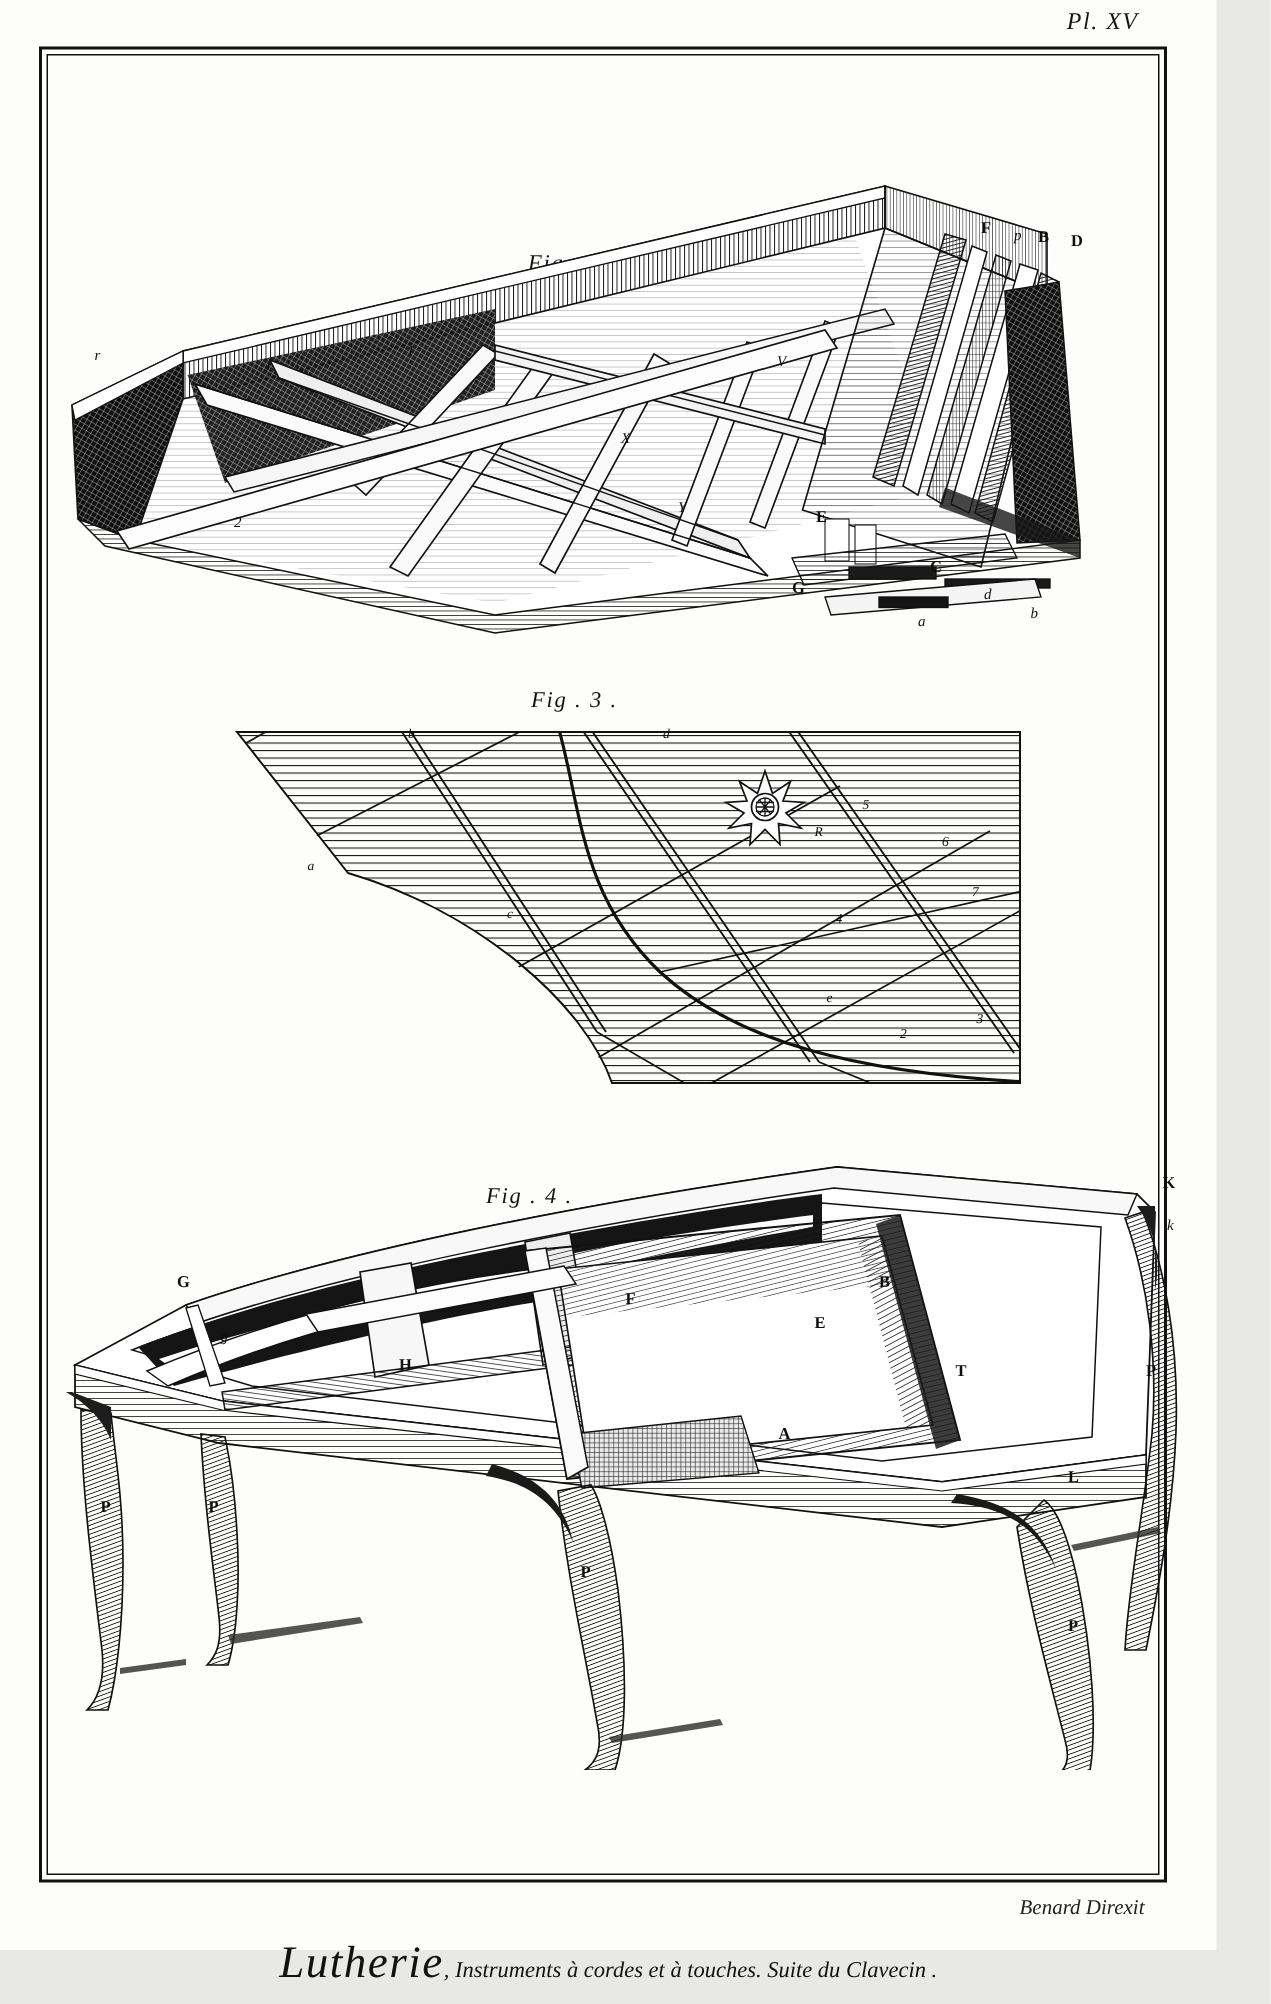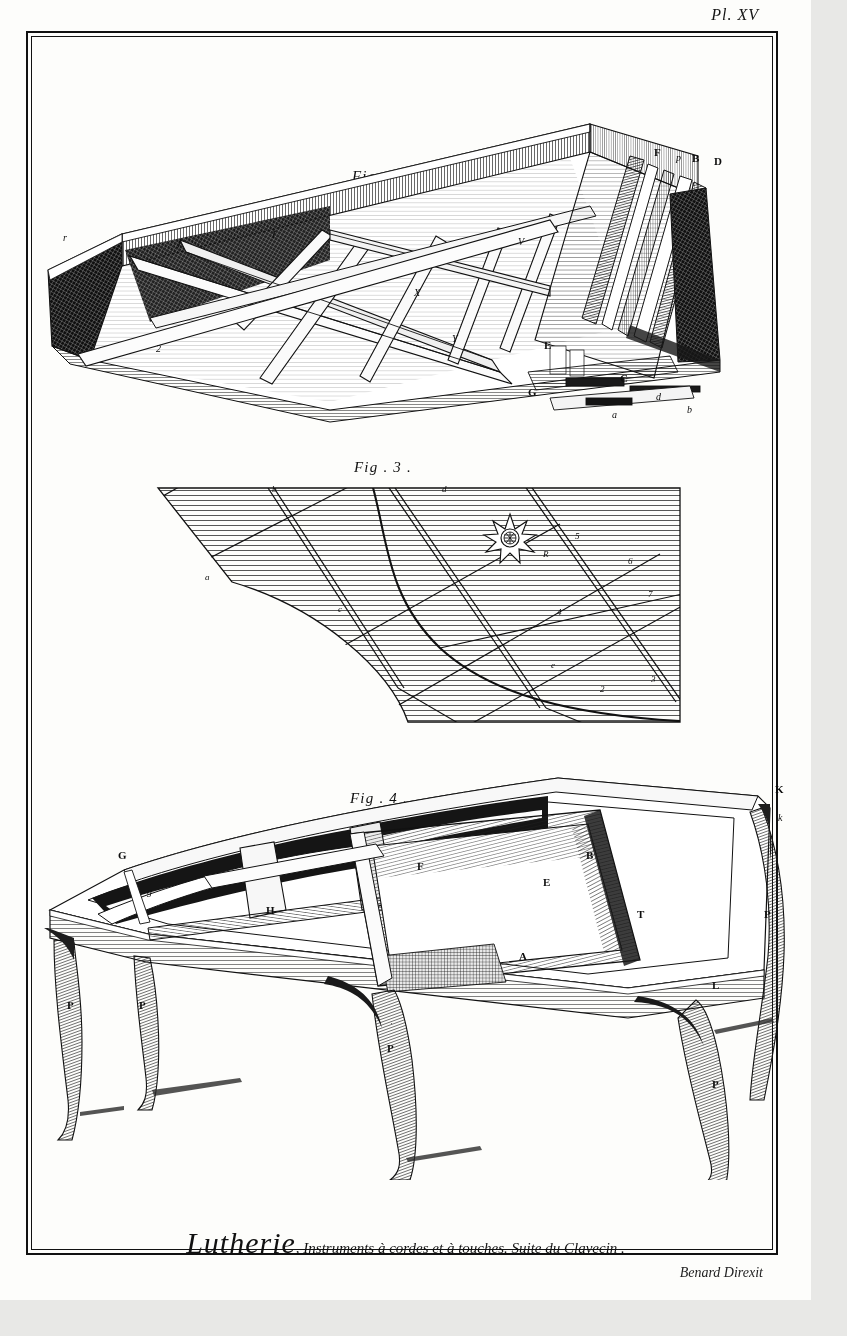--- a/index.html
+++ b/index.html
@@ -35,21 +35,21 @@
     letter-spacing:1.2px;
   }
   .lbl{
     position:absolute;font-family:"Liberation Serif",serif;
     font-size:11px;color:#0d0d0d;font-weight:bold;
   }
   .lbl.it{font-style:italic;font-weight:normal;font-size:10px;}
   .lbl.sm{font-size:9px;font-style:italic;font-weight:normal;}
   
   #caption{
-    position:absolute;left:0;top:1226px;width:811px;text-align:center;
+    position:absolute;left:0;top:1292px;width:811px;text-align:center;
     white-space:nowrap;
   }
   #caption .main{
     font-family:"Liberation Serif",serif;font-style:italic;
     font-size:30px;color:#111;letter-spacing:1px;
   }
   #caption .sub{
     font-family:"Liberation Serif",serif;font-style:italic;
     font-size:15px;color:#111;
   }
@@ -215,21 +215,21 @@
         <circle cx="0" cy="0" r="9" fill="#fff"></circle>
       </g>
       <g stroke="#111" stroke-width="0.85" fill="none">
         <circle cx="0" cy="0" r="6"></circle>
         <path d="M-6,-3 L6,-3 M-6,0 L6,0 M-6,3 L6,3 M0,-6 L0,6 M-4,-5 L4,5 M4,-5 L-4,5"></path>
       </g>
     </g>
   </svg>
   </div>
 
-  <div class="figlabel" style="left:350px;top:790px;">Fig . 4 .</div>
+  <div class="figlabel" style="left:324px;top:790px;">Fig . 4 .</div>
 
   <div class="figwrap" style="left:28px;top:760px;">
   <svg width="760" height="420" viewBox="0 0 760 420">
     <defs>
       <pattern id="woodH" width="4" height="4" patternUnits="userSpaceOnUse">
         <line x1="0" y1="0" x2="4" y2="0" stroke="#1c1c1c" stroke-width="1.1"></line>
       </pattern>
       <pattern id="woodH2" width="3.2" height="3.2" patternUnits="userSpaceOnUse" patternTransform="rotate(8)">
         <line x1="0" y1="0" x2="3.2" y2="0" stroke="#1c1c1c" stroke-width="1.0"></line>
       </pattern>

